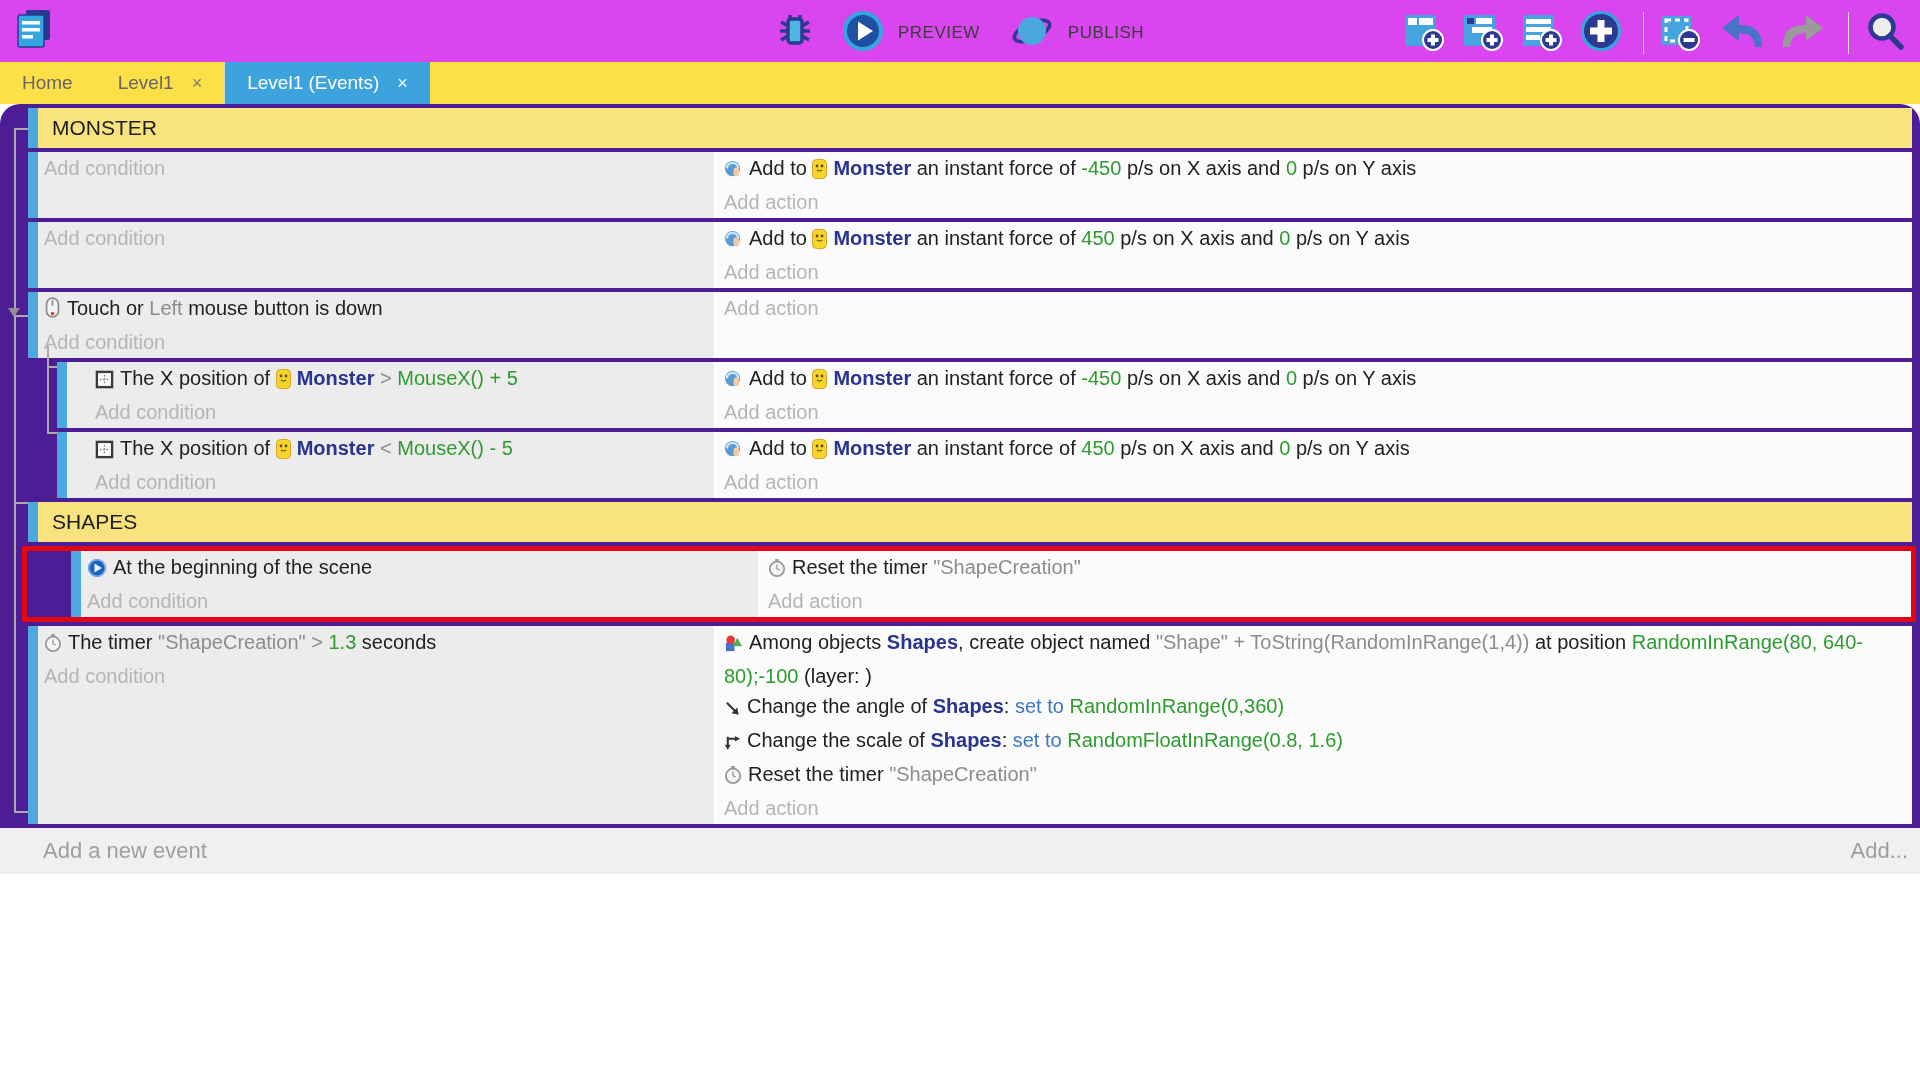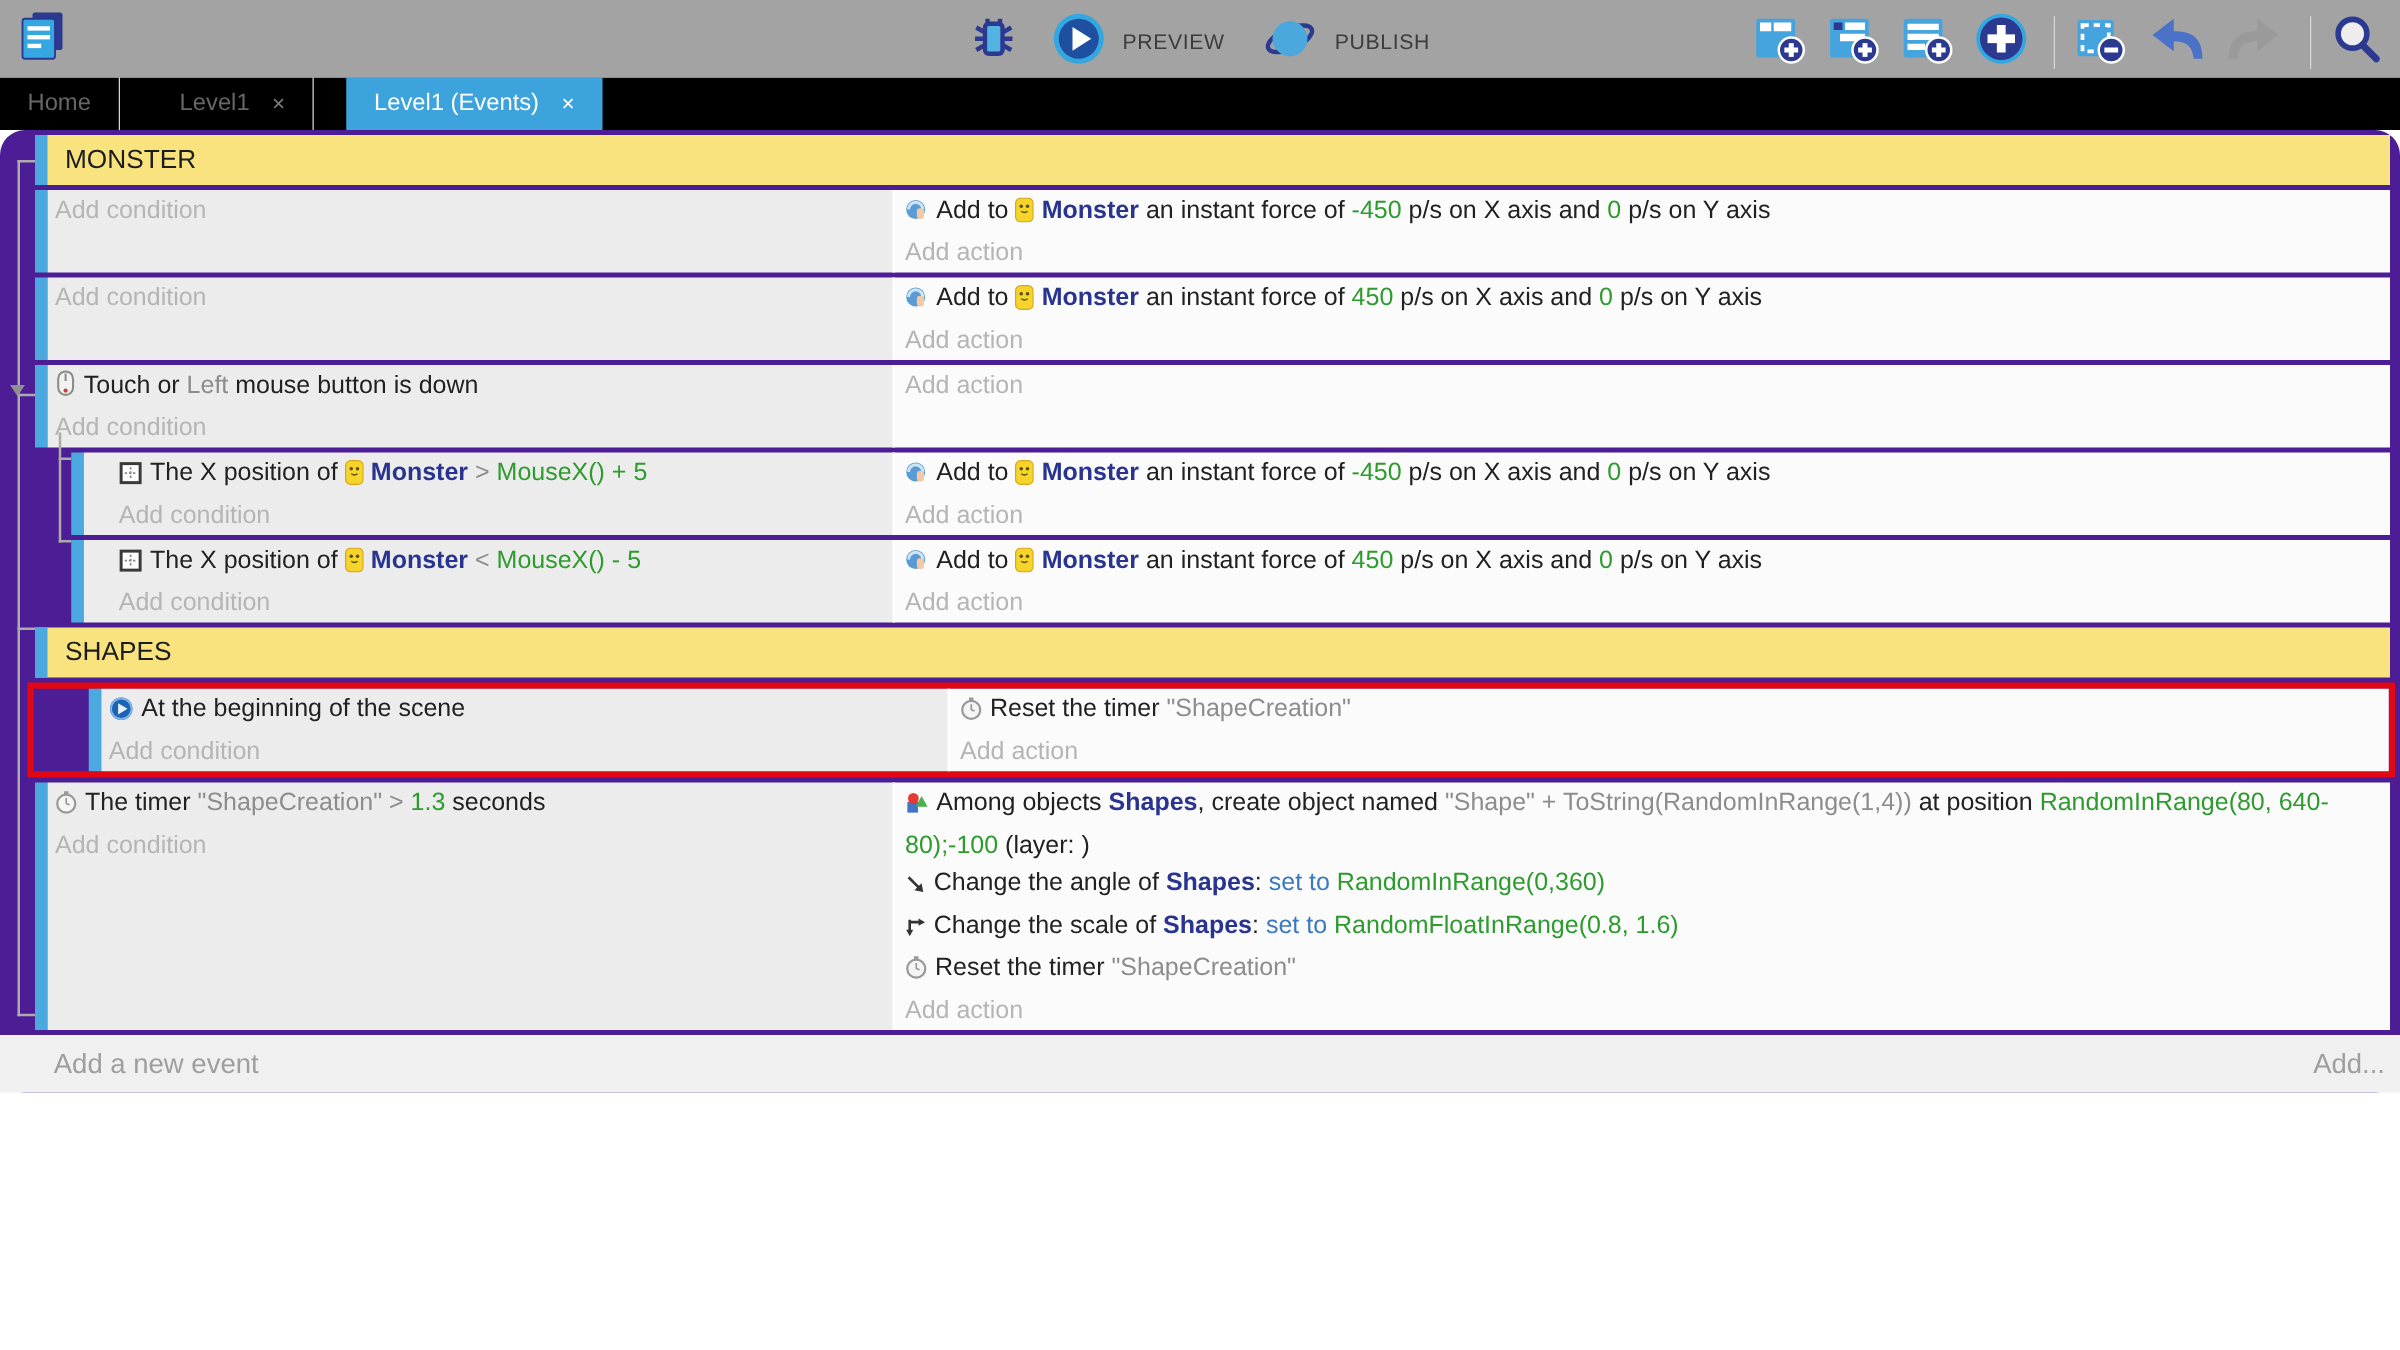--- a/index.html
+++ b/index.html
@@ -1,30 +1,30 @@
 <!DOCTYPE html>
 <html><head>
 <meta charset="utf-8">
 <style>
   * { box-sizing: border-box; margin: 0; padding: 0; }
   html,body { width:1920px; height:1080px; background:#fff; overflow:hidden;
     font-family:"Liberation Sans","DejaVu Sans",sans-serif; }
 
   
-  .toolbar { position:relative; height:62px; background:#a3a3a3;text-align:center; }
+  .toolbar { position:relative; height:62px; background:#d946ef;text-align:center; }
   .tb-left { position:absolute; left:14px; top:8px; }
   .tb-center { position:absolute; left:0; right:0; top:10px; display:flex;
     justify-content:center; align-items:center; }
   .tb-right { position:absolute; right:8px; top:10px; display:flex; align-items:center; gap:11px; }
   .tb-btn { display:flex; align-items:center; cursor:default; }
   .tb-label { font-size:17px; color:#3c3c3c; letter-spacing:.5px; margin-left:8px; }
   .tb-sep { width:1px; height:42px; background:#d7d7d7; margin:0 4px; }
 
   
-  .tabbar { height:42px; background:#000000; display:flex; font-size:19px;gap:26px; }
+  .tabbar { height:42px; background:#fde047; display:flex; font-size:19px; }
   .tab { display:flex; align-items:center; padding:0 22px; color:#666;
     border-right:1px solid #d6d6d6; }
   .tab .x { margin-left:18px; font-size:18px; color:#7a7a7a; }
   .tab.active { background:#3DA3DC; color:#fff; border-right:none; }
   .tab.active .x { color:#fff; }
 
   
   .sheet { position:relative; padding-top:4px; background:#4c1d95;border-radius:20px; }
   .ghead { margin:0 0 4px 28px; width:1884px; height:40px; background:#F8E37E;
     border-left:10px solid #4CA9E0; display:flex; align-items:center;

